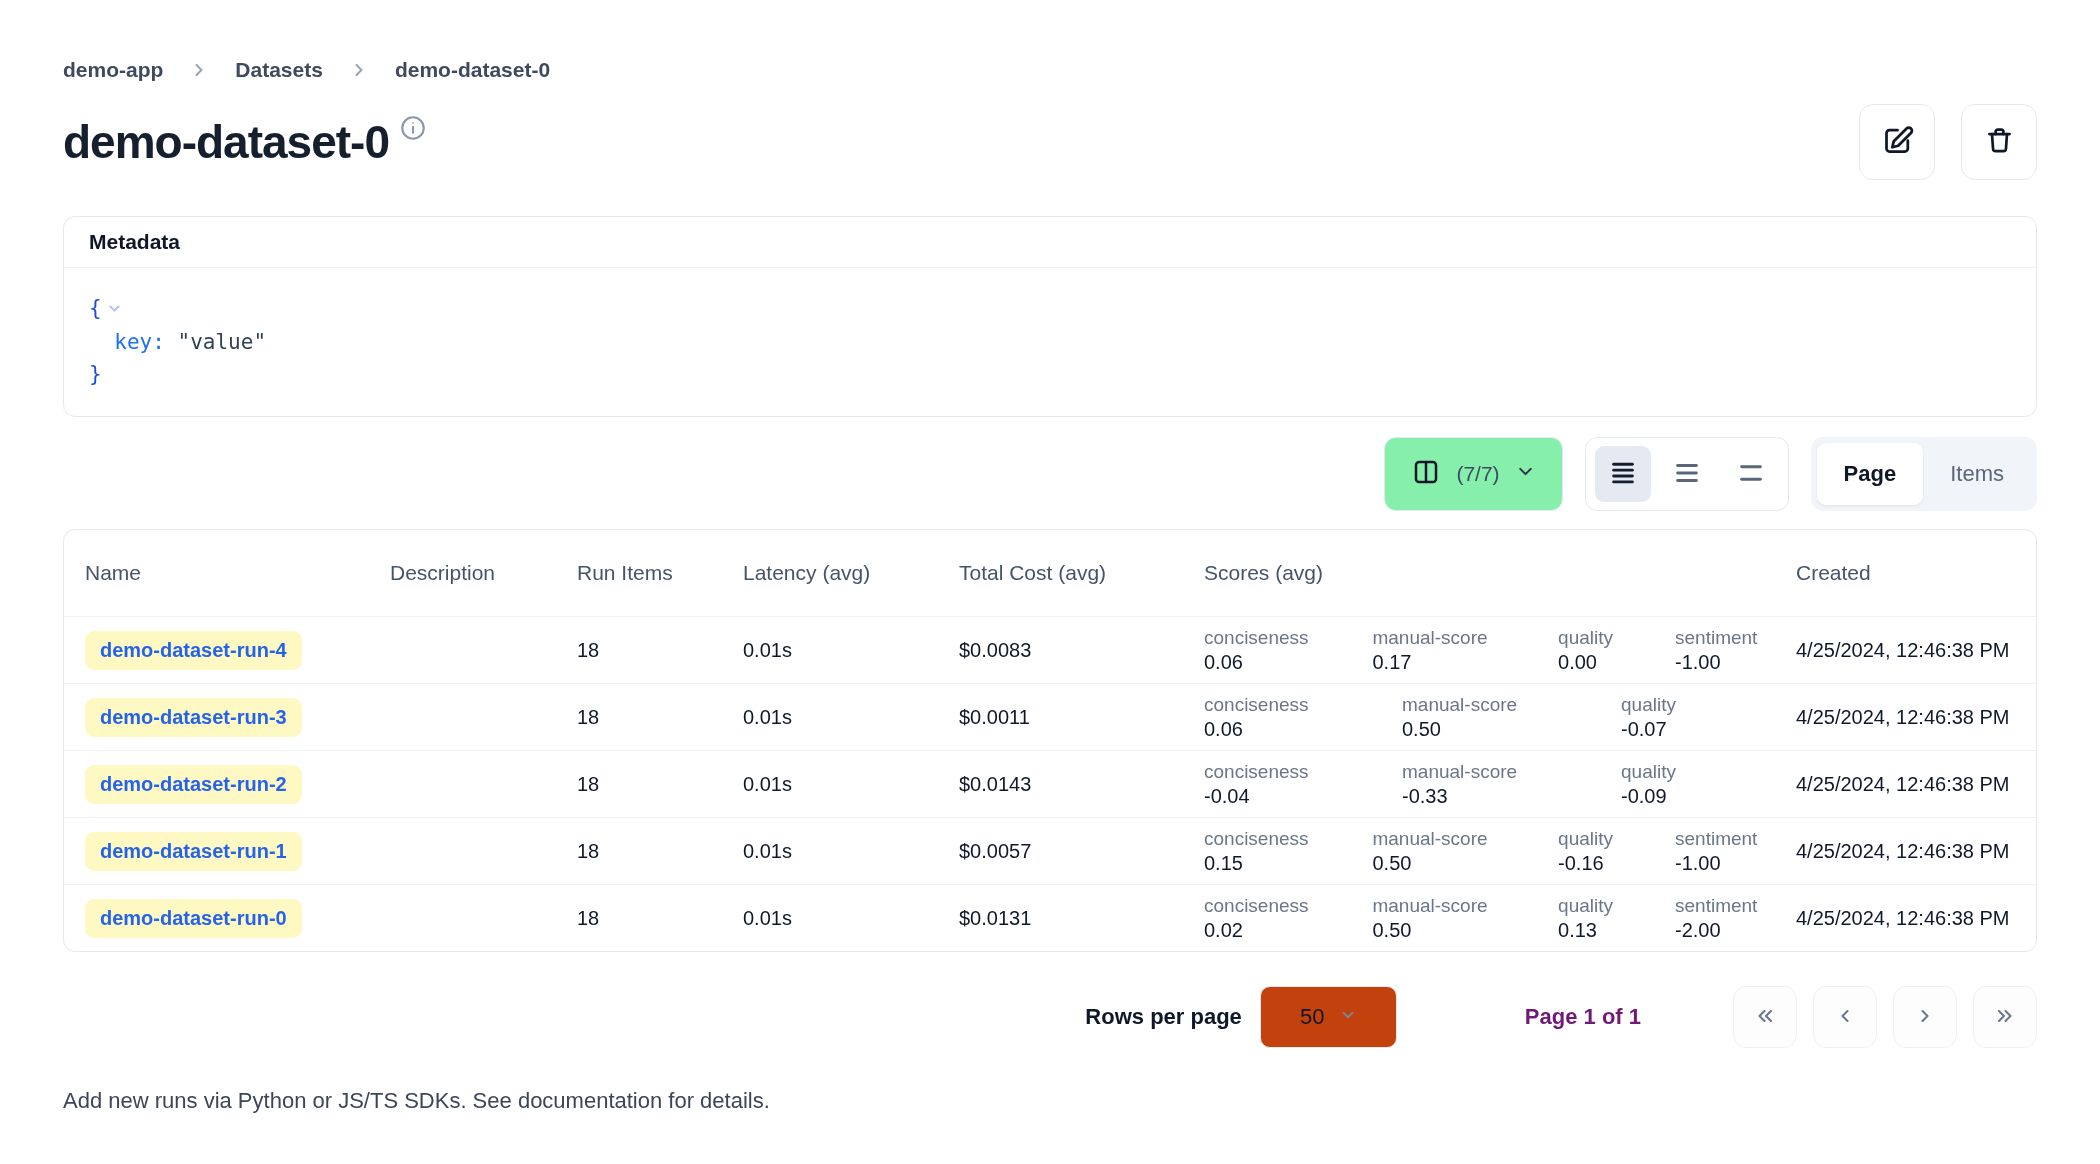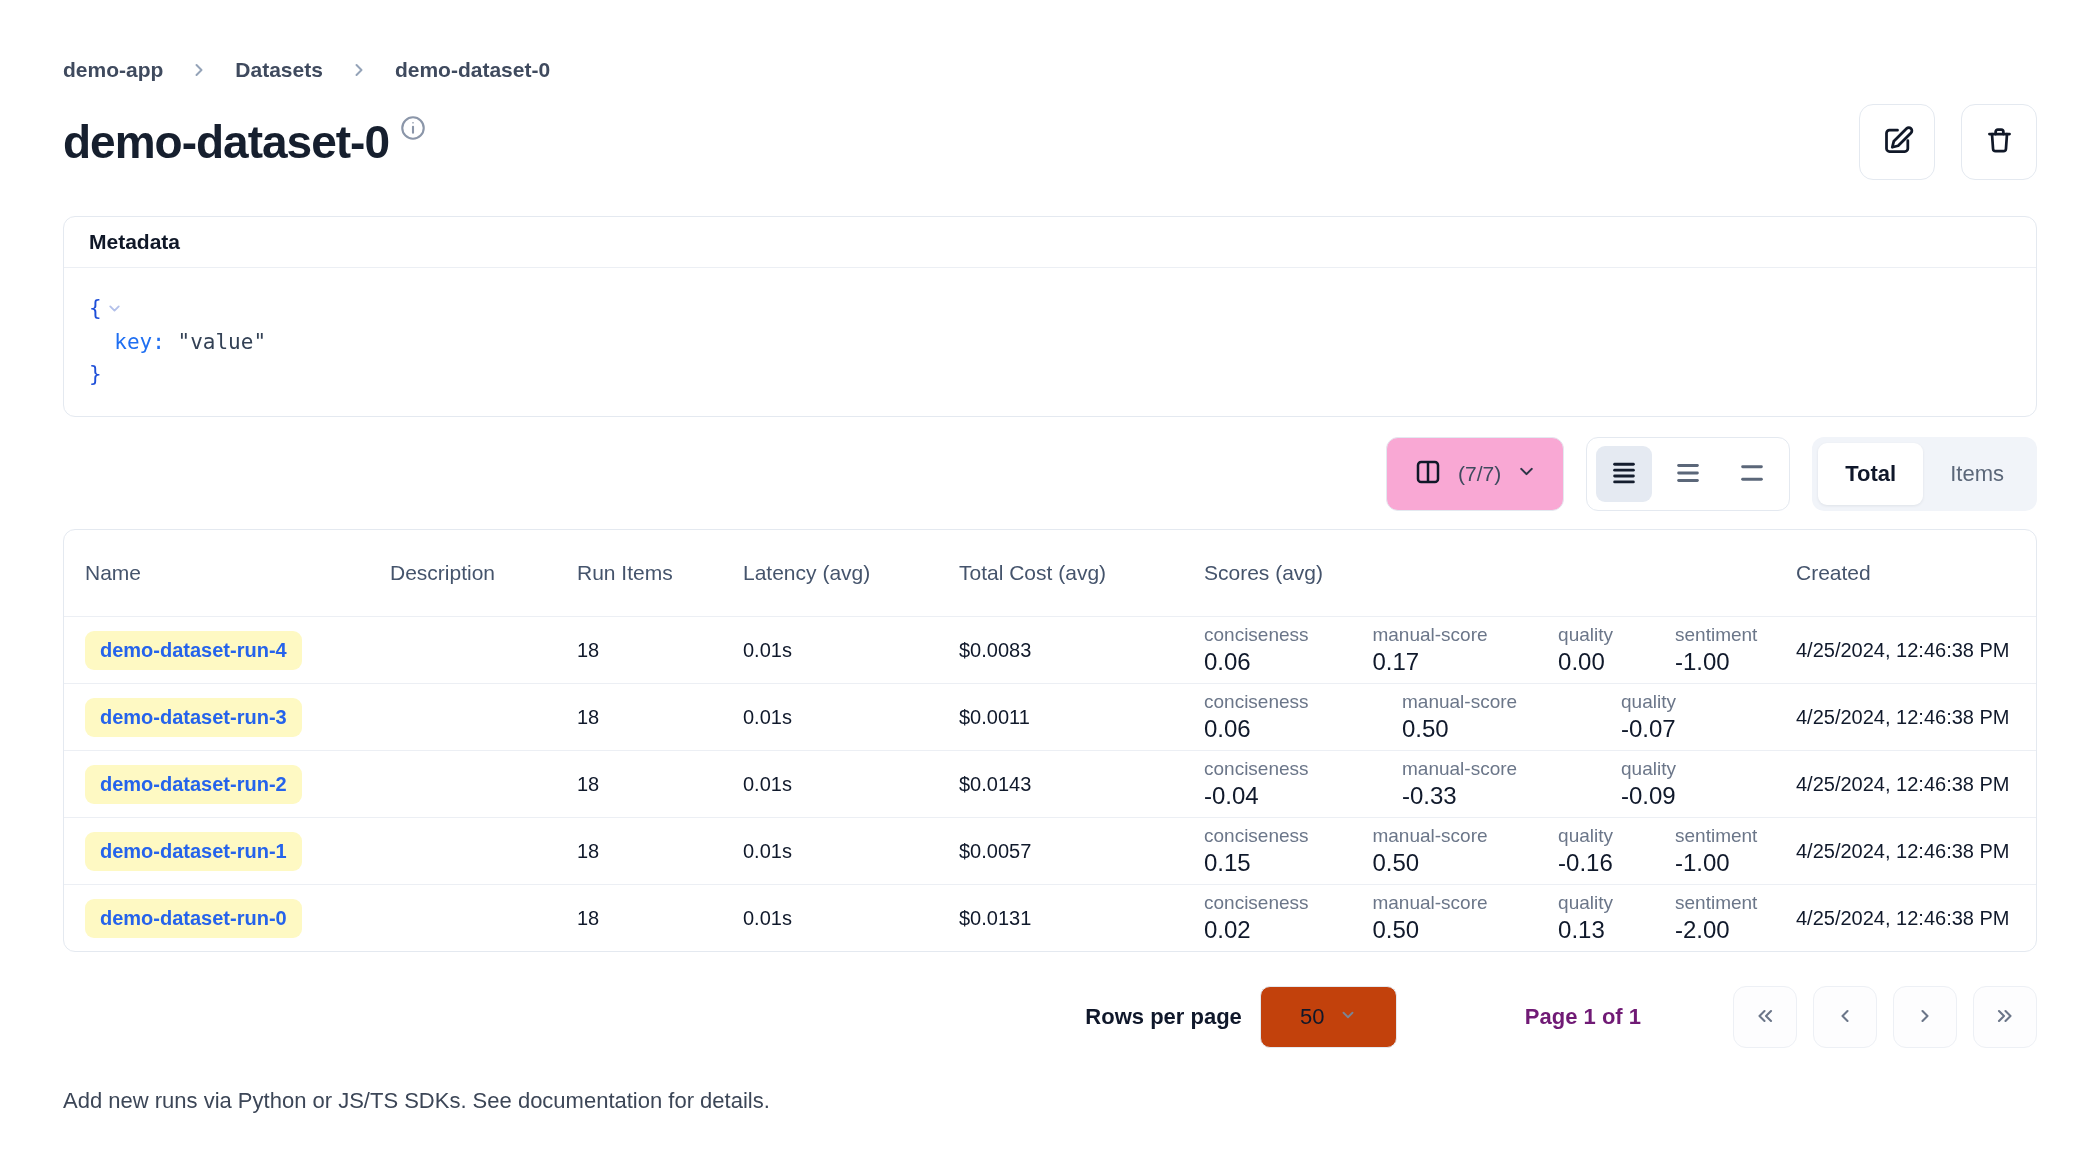--- a/index.html
+++ b/index.html
@@ -26,21 +26,21 @@
   .metadata-body { padding:22px 25px 26px 25px; font-family:"DejaVu Sans Mono", monospace; font-size:21px; line-height:32px; }
   .code-line { white-space:pre; display:flex; align-items:center; }
   .tok-brace { color:#1d4ed8; }
   .tok-key { color:#1f6ff2; }
   .tok-colon { color:#1f6ff2; }
   .tok-string { color:#334155; }
   .code-chevron { margin-left:4px; margin-top:4px; }
 
   
   .toolbar { margin-top:20px; display:flex; justify-content:flex-end; align-items:center; gap:22px; }
-  .columns-btn { height:74px; display:flex; align-items:center; gap:15px; padding:8px 26px; background:#f9a8d4; border:1.5px solid #e4e9f0; border-radius:12px; font-size:21px; color:#3f4a5e; cursor:pointer; font-family:inherit; }
+  .columns-btn { height:74px; display:flex; align-items:center; gap:15px; padding:8px 26px; background:#86efac; border:1.5px solid #e4e9f0; border-radius:12px; font-size:21px; color:#3f4a5e; cursor:pointer; font-family:inherit; }
   .rowheight-group { height:74px; display:flex; align-items:center; gap:8px; padding:0 9px; border:1.5px solid #e4e9f0; border-radius:12px; background:#fff; }
   .rh-btn { width:56px; height:56px; border:none; background:transparent; border-radius:9px; display:flex; align-items:center; justify-content:center; cursor:pointer; }
   .rh-btn.active { background:#e5eaf2; }
   .tabs { height:74px; background:#f1f4f9; border-radius:12px; padding:6px; display:flex; align-items:center; }
   .tab { height:62px; border:none; border-radius:9px; padding:0 27px; font-size:22px; font-family:inherit; cursor:pointer; background:transparent; color:#5b6779; font-weight:500; }
   .tab.active { background:#ffffff; color:#0f172a; font-weight:700; box-shadow:0 1px 3px rgba(15,23,42,.08); }
 
   
   .table { margin-top:18px; border:1.5px solid #e4e9f0; border-radius:12px; overflow:hidden; }
   .thead, .trow { display:grid; grid-template-columns:326px 187px 166px 216px 245px 592px 1fr; align-items:center; }
@@ -51,21 +51,21 @@
   .td { font-size:20px; color:#10192b; white-space:nowrap; overflow:hidden; }
   .td-name { padding-left:21px; }
   .run-pill { display:inline-block; background:#fef9c3; color:#2563eb; font-weight:700; font-size:20px; padding:8px 15px; border-radius:9px; cursor:pointer; text-decoration:none; }
   .td-scores { display:flex; align-items:center; height:100%;gap:36px; }
   .score { display:flex; flex-direction:column; justify-content:center; gap:2px; height:100%; }
   .score:nth-child(1) { width:162px; }
   .score:nth-child(2) { width:183px; }
   .score:nth-child(3) { width:99px; }
   .score:nth-child(4) { width:148px; }
   .score-label { font-size:19px; color:#6b7689; }
-  .score-value { font-size:24px; color:#10192b; }
+  .score-value { font-size:20px; color:#10192b; }
   .td-created { padding-right:0; }
 
   
   .pagination { margin-top:34px; display:flex; align-items:center; justify-content:flex-end; }
   .rpp-label { font-size:22px; font-weight:600; color:#0f172a; }
   .rpp-select { margin-left:18px; width:137px; height:62px; border:1.5px solid #e4e9f0; border-radius:10px; background:#c2410c; display:flex; align-items:center; justify-content:center; gap:14px; font-size:22px; color:#0f172a; cursor:pointer; }
   .page-label { margin-left:128px; font-size:22px; font-weight:600; color:#701a75; }
   .pager { margin-left:92px; display:flex; gap:16px; }
   .pager-btn { width:64px; height:62px; border:1.5px solid #edf0f5; border-radius:13px; background:#fdfdfe; display:flex; align-items:center; justify-content:center; cursor:default; }
 
@@ -166,21 +166,21 @@
       </button>
       <button class="rh-btn">
         <span><svg width="30" height="30" viewBox="0 0 24 24" fill="none" stroke="#5b6779" stroke-width="2.3" stroke-linecap="round">
               <line x1="4.5" y1="7" x2="19.5" y2="7"></line>
               <line x1="4.5" y1="17" x2="19.5" y2="17"></line>
             </svg></span>
       </button>
     </div>
 
     <div class="tabs">
-      <button class="tab active">Total</button>
+      <button class="tab active">Page</button>
       <button class="tab">Items</button>
     </div>
   </div>
 
   <section class="table">
     <div class="thead">
       <div class="th">Name</div>
       <div class="th">Description</div>
       <div class="th">Run Items</div>
       <div class="th">Latency (avg)</div>

